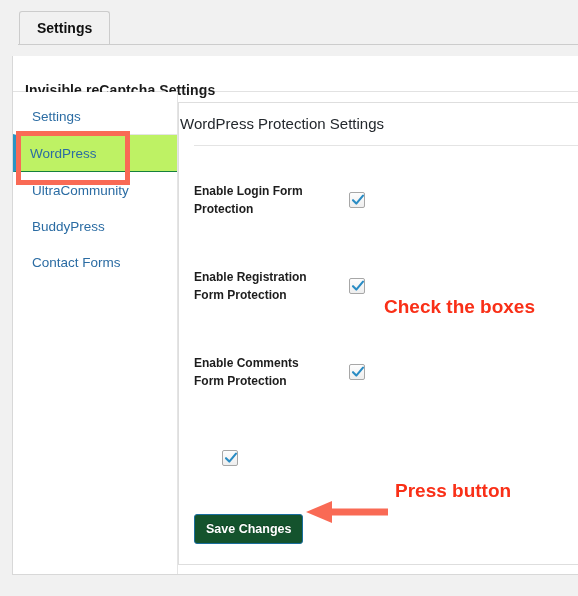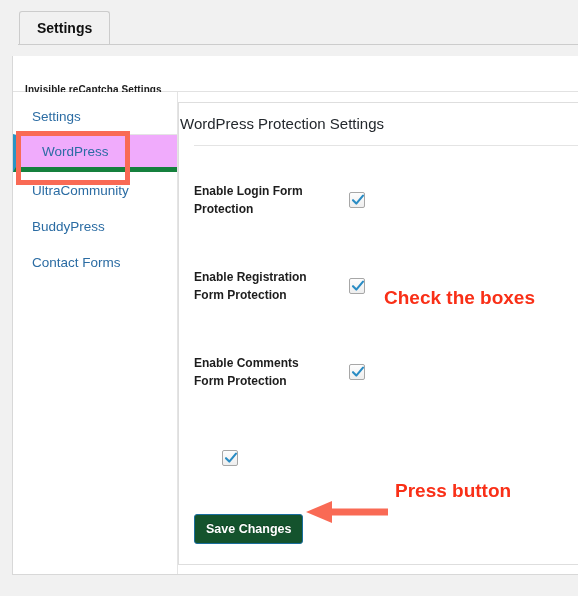--- a/index.html
+++ b/index.html
@@ -71,21 +71,21 @@
     top: 0;
     width: 100%;
     height: 36px;
     box-sizing: border-box;
     display: flex;
     align-items: center;
     padding-left: 12px;
     border-bottom: 1px solid #e2e2e2;
   }
   .card-title {
-    font-size: 10px;
+    font-size: 14px;
     font-weight: bold;
     color: #1a1a1a;
     letter-spacing: 0.1px;
     margin-top: 32px;
   }
 
   
   .sidebar {
     position: absolute;
     left: 0;
@@ -103,25 +103,25 @@
     align-items: center;
     padding-left: 16px;
     box-sizing: border-box;
     font-size: 13.5px;
     color: #2b6ca3;
     cursor: pointer;
     border-left: 3px solid transparent;
     background: transparent;
   }
   .side-item.active {
-    background: #f0abfc;
+    background: #bef264;
     border-left: 3px solid #2a95c5;
     border-top: 1px solid #e4e4e4;
-    border-bottom: 5px solid #15803d;
-    padding-left: 26px;
+    border-bottom: 1px solid #15803d;
+    padding-left: 14px;
     height: 38px;
   }
 
   
   .highlight-box {
     position: absolute;
     left: 16px;
     top: 131px;
     width: 114px;
     height: 54px;
@@ -217,21 +217,21 @@
   }
 
   
   .annot-text {
     position: absolute;
     font-size: 19px;
     font-weight: bold;
     color: #f92f17;
     white-space: nowrap;
   }
-  #annot-check { left: 384px; top: 287px; text-align: center; }
+  #annot-check { left: 384px; top: 296px; text-align: center; }
   #annot-press { left: 395px; top: 480px; }
 
   .annot-arrow {
     position: absolute;
     left: 306px;
     top: 500px;
     width: 82px;
     height: 24px;
   }
 </style>

